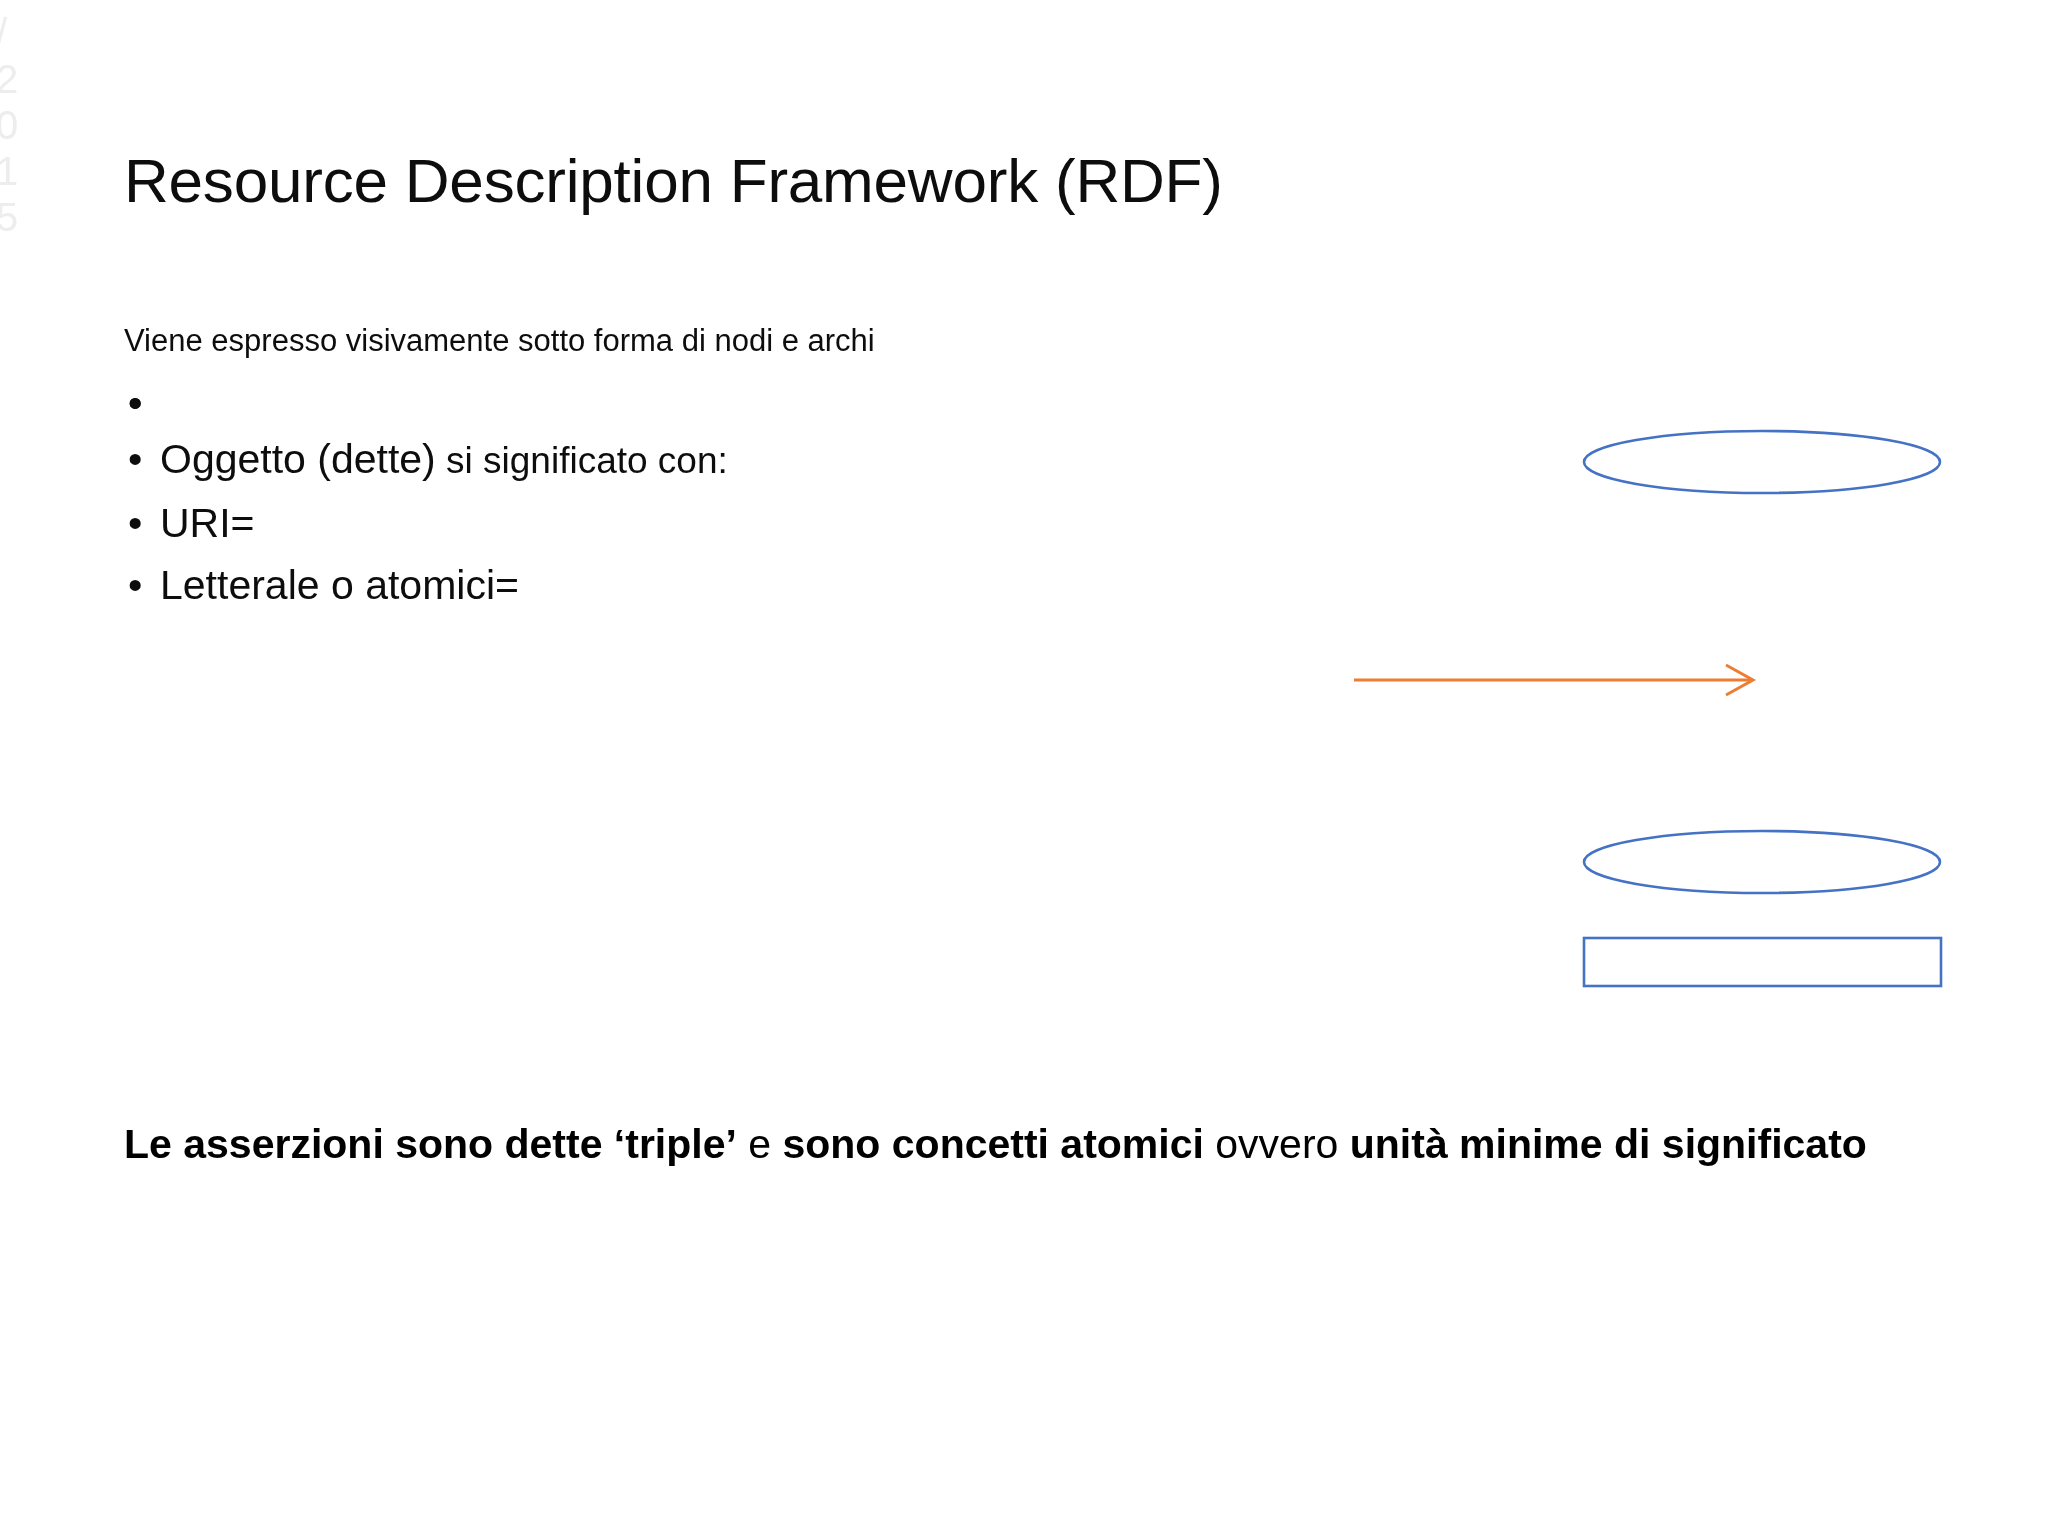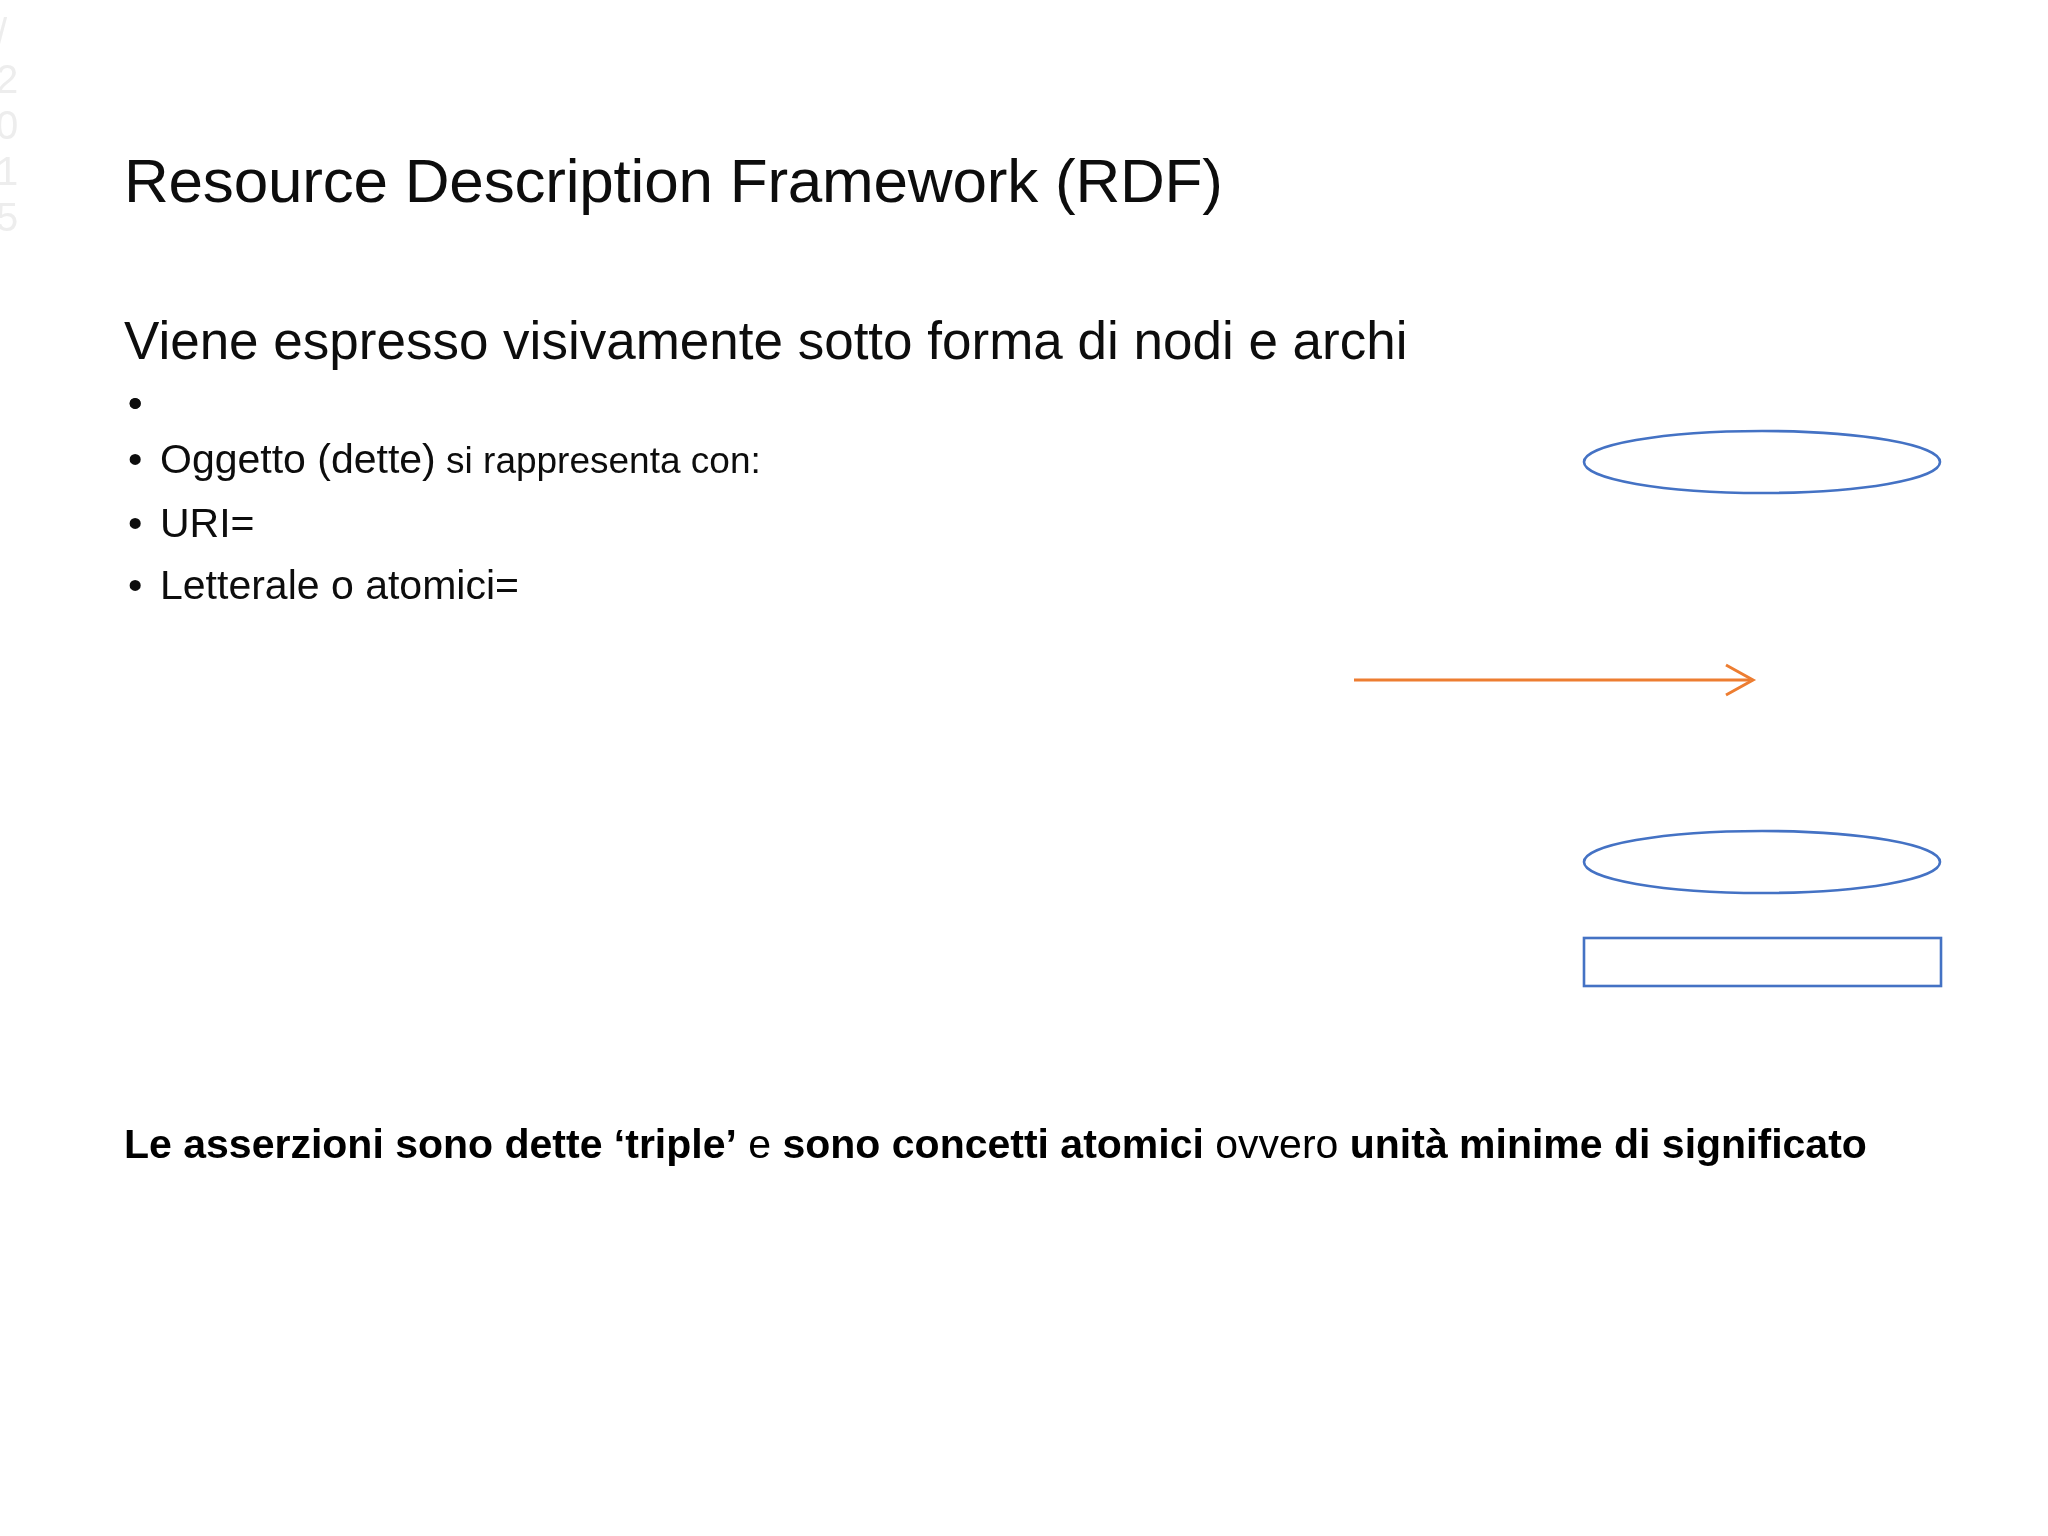--- a/index.html
+++ b/index.html
@@ -50,21 +50,21 @@
   }
 
   
   #body-block {
     position: absolute;
     left: 124px;
     top: 310px;
     width: 1330px;
   }
   .body-line {
-    font-size: 53px;
+    font-size: 31px;
     line-height: 62px;
     color: #0d0d0d;
     white-space: nowrap;
   }
   .bullet-line {
     font-size: 41px;
     line-height: 62px;
     color: #0d0d0d;
     position: relative;
     padding-left: 36px;
@@ -133,21 +133,21 @@
   </div>
 
   <div class="bullet-line">
     <span class="dot">•</span>
   </div>
 
   <div class="spacer-line"></div>
 
   <div class="bullet-line">
     <span class="dot">•</span>
-    <span>Oggetto  (dette)</span><span class="sub-normal"> si rappresenta con:</span>
+    <span>Oggetto  (dette)</span><span class="sub-normal"> si significato con:</span>
   </div>
 
   <div class="bullet-line">
     <span class="dot">•</span>
     <span>URI=</span>
   </div>
 
   <div class="bullet-line">
     <span class="dot">•</span>
     <span>Letterale o atomici=</span>

